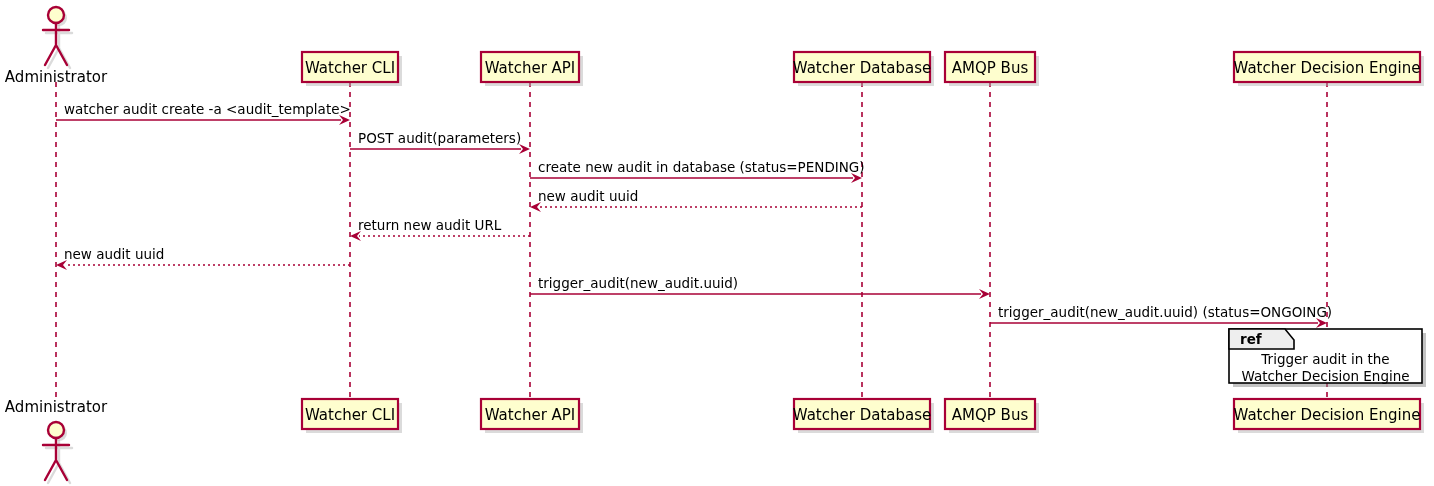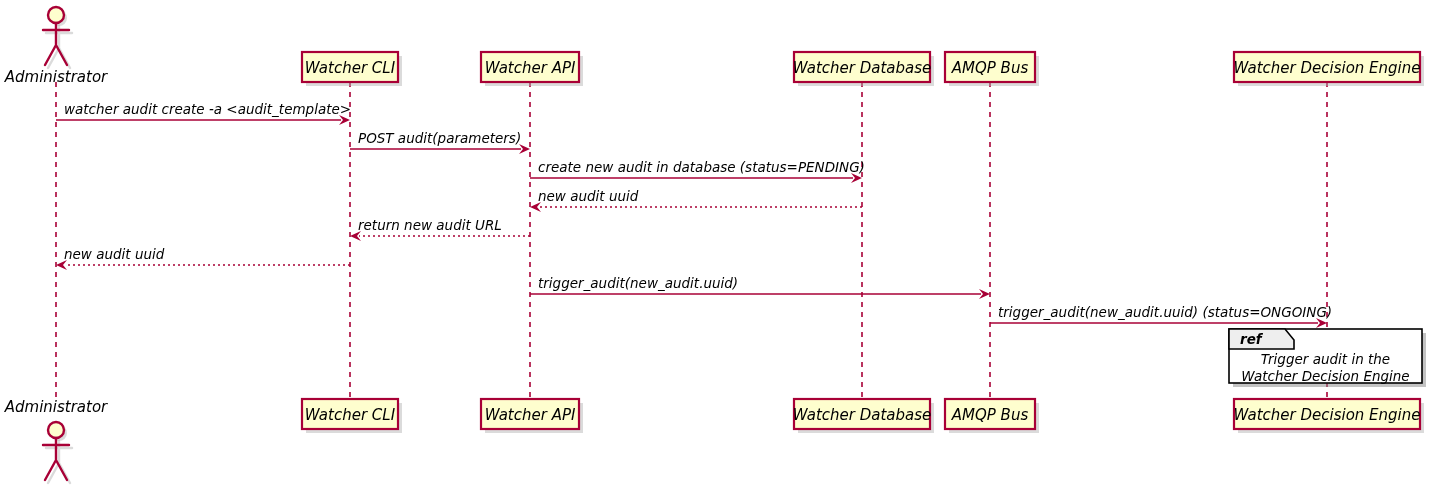--- a/index.html
+++ b/index.html
@@ -7,21 +7,20 @@
     padding: 0;
     background: #FFFFFF;
   }
   #diagram-root {
     position: relative;
     width: 1434px;
     height: 486px;
     background: #FFFFFF;
     font-family: "DejaVu Sans", sans-serif;
     overflow: hidden;
-    font-style: italic;
   }
   svg { display: block; }
   .lifeline {
     stroke: #A80036;
     stroke-width: 1.6;
     stroke-dasharray: 5,5;
     fill: none;
   }
   .pbox {
     fill: #FEFECE;

